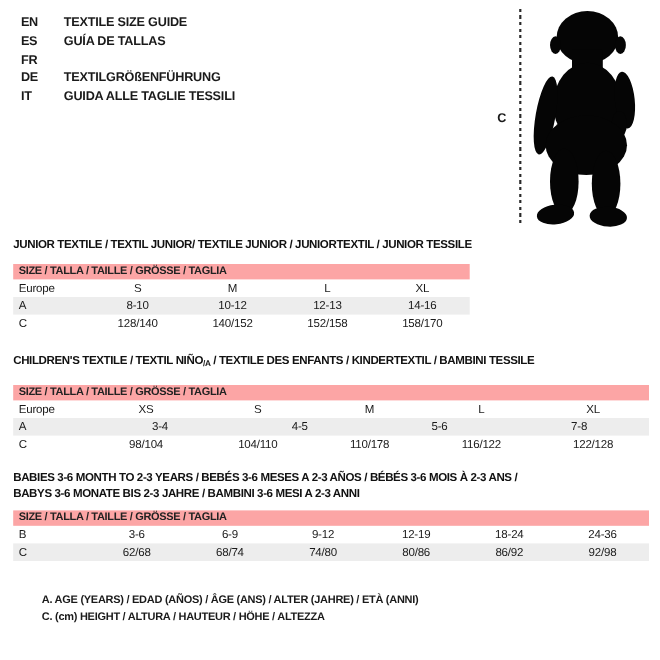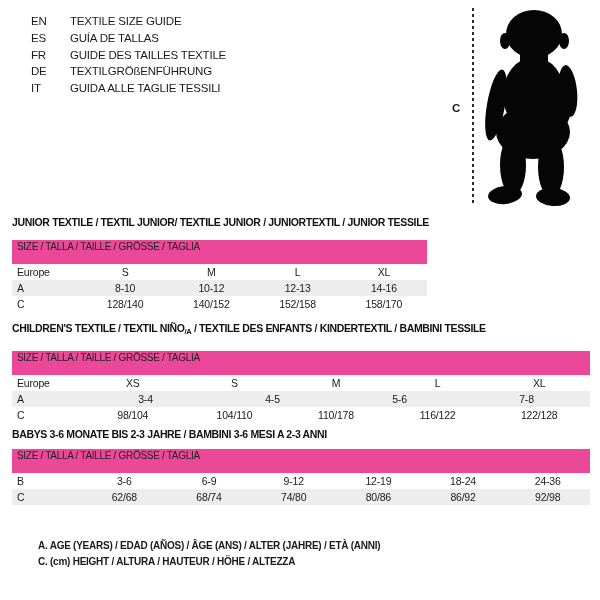--- a/index.html
+++ b/index.html
@@ -7,21 +7,21 @@
     width: 600px; height: 600px;
     position: relative;
     background: #ffffff;
     color: #1a1a1a;
     font-family: "Liberation Sans", sans-serif;
     overflow: hidden;
   }
 
   
   .lang-block { position: absolute; left: 19px; top: 13px; }
-  .lang-row { display: flex; font-weight: normal; font-size: 11.5px; line-height: 16.8px; letter-spacing: -0.2px; white-space: nowrap; margin-left: 12px; }
+  .lang-row { display: flex; font-weight: bold; font-size: 11.5px; line-height: 16.8px; letter-spacing: -0.2px; white-space: nowrap; }
   .lang-code { width: 39px; }
 
   
   .measure-line {
     position: absolute; left: 472px; top: 8px; width: 2px; height: 198px;
     background: repeating-linear-gradient(to bottom, #2a2a2a 0 3px, transparent 3px 6px);
   }
   .figure-label { position: absolute; left: 452px; top: 102px; font-weight: bold; font-size: 11.5px; }
   .baby-svg { position: absolute; left: 480px; top: 5px; }
 
@@ -36,22 +36,22 @@
     letter-spacing: -0.35px; white-space: nowrap; color: #111;
   }
   .t-title2 { line-height: 15px; }
   .sub-part { font-size: 7.5px; vertical-align: -2px; }
 
   .sizetable { margin-top: 12px; }
   .sec-children .sizetable { margin-top: 13px; }
   .sec-babies .sizetable { margin-top: 7px; }
 
   .size-bar {
-    background: #ec4899; height: 24px; line-height: 13px;
-    font-weight: normal; font-size: 10px; letter-spacing: -0.3px;
+    background: #fca5a5; height: 14px; line-height: 13px;
+    font-weight: bold; font-size: 10px; letter-spacing: -0.3px;
     padding-left: 5px; color: #222;
   }
   .trow { display: flex; height: 16px; line-height: 16px; font-size: 10.5px; letter-spacing: -0.2px; }
   .trow.shaded { background: #ededed; }
   .tlabel { width: 65px; padding-left: 5px; }
   .tcell { flex: 1; text-align: center; }
 
   
   .footnotes { position: absolute; left: 38px; top: 538px; }
   .footnote { font-weight: bold; font-size: 10px; line-height: 15.7px; letter-spacing: -0.25px; white-space: nowrap; }
@@ -63,21 +63,20 @@
   <div class="lang-row">
     <span class="lang-code">EN</span>
     <span>TEXTILE SIZE GUIDE</span>
   </div>
   <div class="lang-row">
     <span class="lang-code">ES</span>
     <span>GUÍA DE TALLAS</span>
   </div>
   <div class="lang-row">
     <span class="lang-code">FR</span>
-    <span>GUIDE DES TAILLES TEXTILE</span>
   </div>
   <div class="lang-row">
     <span class="lang-code">DE</span>
     <span>TEXTILGRÖßENFÜHRUNG</span>
   </div>
   <div class="lang-row">
     <span class="lang-code">IT</span>
     <span>GUIDA ALLE TAGLIE TESSILI</span>
   </div>
 </div>
@@ -154,20 +153,21 @@
       <span class="tcell">98/104</span>
       <span class="tcell">104/110</span>
       <span class="tcell">110/178</span>
       <span class="tcell">116/122</span>
       <span class="tcell">122/128</span>
     </div>
   </div>
 </div>
 
 <div class="section sec-babies">
+  <div class="t-title t-title2">BABIES 3-6 MONTH TO 2-3 YEARS / BEBÉS 3-6 MESES A 2-3 AÑOS / BÉBÉS 3-6 MOIS À 2-3 ANS /</div>
   <div class="t-title t-title2">BABYS 3-6 MONATE BIS 2-3 JAHRE / BAMBINI 3-6 MESI A 2-3 ANNI</div>
   <div class="sizetable">
     <div class="size-bar">SIZE / TALLA / TAILLE / GRÖSSE / TAGLIA</div>
     <div class="trow">
       <span class="tlabel">B</span>
       <span class="tcell">3-6</span>
       <span class="tcell">6-9</span>
       <span class="tcell">9-12</span>
       <span class="tcell">12-19</span>
       <span class="tcell">18-24</span>

